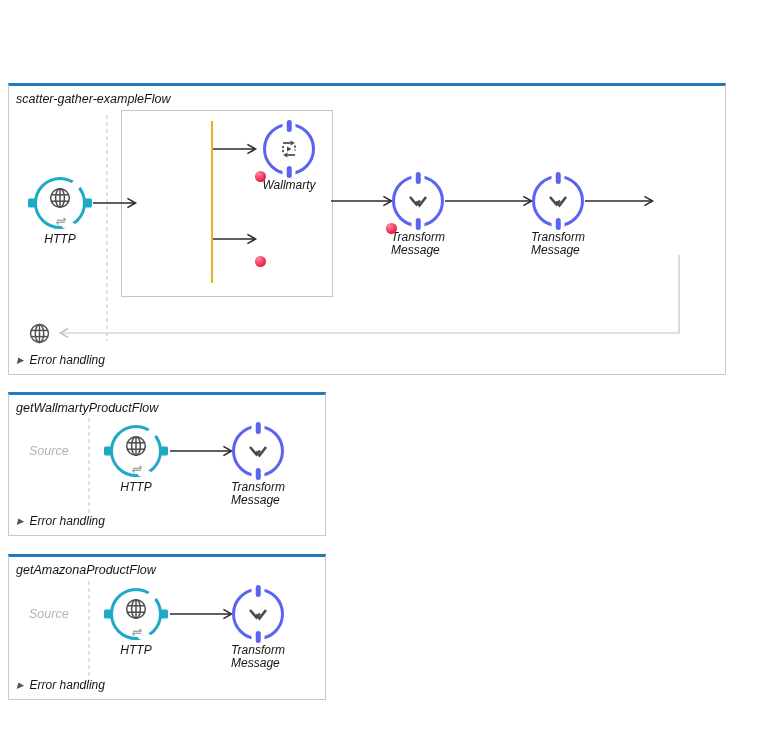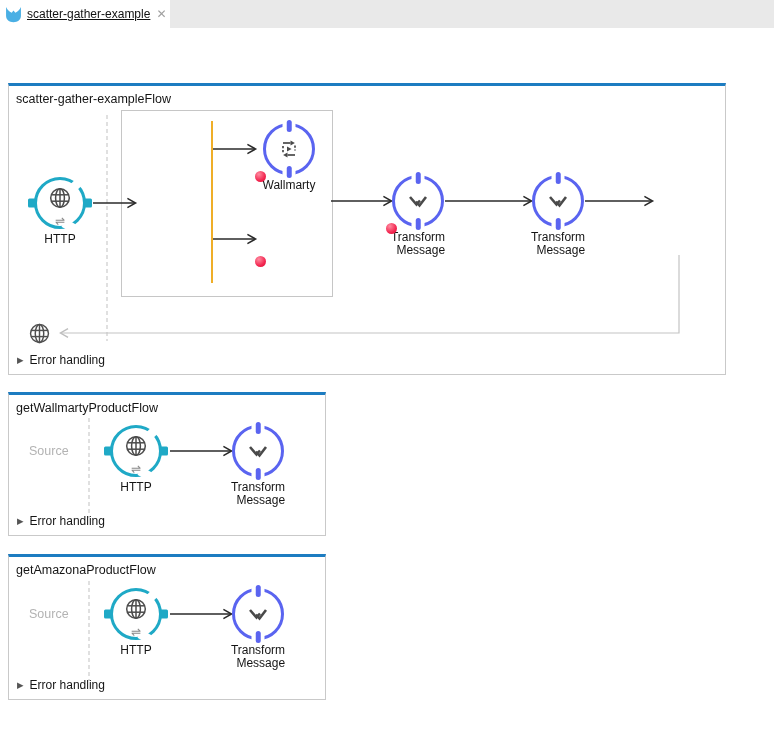--- a/index.html
+++ b/index.html
@@ -5,30 +5,30 @@
   html,body{margin:0;padding:0;background:#fff;}
   .stage{position:relative;width:774px;height:737px;background:#ffffff;overflow:hidden;
          font-family:"Liberation Sans", sans-serif;color:#1c1c1c;}
   
   .tabbar{position:absolute;left:0;top:0;width:774px;height:28px;background:#e9e9e9;}
   .tab{position:absolute;left:0;top:0;width:170px;height:28px;background:#ffffff;
        display:flex;align-items:center;padding-left:5px;box-sizing:border-box;}
   .tab-title{font-size:12px;text-decoration:underline;color:#111;margin-left:5px;white-space:nowrap;}
   .tab-close{font-size:12px;color:#9f9f9f;margin-left:6px;cursor:pointer;line-height:1;}
   
-  .flow{position:absolute;background:#fff;border:1px solid #c9c9c9;border-top:3px solid #1d7cc1;box-sizing:border-box;}
+  .flow{position:absolute;background:#fff;border:1px solid #c9c9c9;border-top:3px solid #1d7cc1;box-sizing:border-box;font-style:italic;}
   .flow-title{position:absolute;left:7px;top:6px;font-size:12.5px;color:#151515;}
   .overlay{position:absolute;left:0;top:0;pointer-events:none;}
   .sg-box{position:absolute;border:1px solid #c6c6c6;background:transparent;}
   .errorh{position:absolute;left:8px;bottom:7px;display:flex;align-items:center;font-size:12px;color:#151515;cursor:pointer;}
   .errorh .exp{font-size:8.5px;color:#555;margin-right:6px;}
   .src{position:absolute;font-size:12.5px;color:#b3b3b3;}
   
   .node{position:absolute;width:100px;display:flex;flex-direction:column;align-items:center;}
-  .nlabel{margin-top:4px;font-size:12px;line-height:13px;text-align:right;color:#151515;white-space:pre-line;}
+  .nlabel{margin-top:4px;font-size:12px;line-height:13px;text-align:left;color:#151515;white-space:pre-line;}
   .circle{box-sizing:border-box;width:52px;height:52px;border-radius:50%;position:relative;background:#fff;}
   .circle svg.glyph{position:absolute;left:50%;top:50%;transform:translate(-50%,-50%);}
   
   .c-blue{border:3px solid #5a64f0;}
   .c-blue .g{position:absolute;left:50%;transform:translateX(-50%);width:13px;height:7px;background:#fff;}
   .c-blue .g.t{top:-4px}.c-blue .g.b{bottom:-4px}
   .c-blue .bar{position:absolute;left:50%;transform:translateX(-50%);width:4.5px;height:12px;background:#5a64f0;border-radius:2.5px;}
   .c-blue .bar.t{top:-6px}.c-blue .bar.b{bottom:-6px}
   
   .c-teal{border:3.5px solid #1fa9c6;}
@@ -47,29 +47,20 @@
   
   .errdot{position:absolute;width:11px;height:11px;border-radius:50%;
           background:radial-gradient(circle at 35% 30%, #ff8ba0, #f2244e 62%, #d81237);}
   .globe-end{position:absolute;}
 </style>
 </head>
 <body>
 
 <div class="stage">
 
-  <div class="tabbar">
-    <div class="tab">
-      <svg width="17" height="17" viewBox="0 0 16 16">
-        <path d="M1 1 C2.3 3.9 3.9 5.4 6.3 6.4 L8 4.2 L9.7 6.4 C12.1 5.4 13.7 3.9 15 1 L15 9.2 C15 13 12 15.2 8 15.2 C4 15.2 1 13 1 9.2 Z" fill="#4aafe4"></path>
-      </svg>
-      <span class="tab-title">scatter-gather-example</span>
-      <span class="tab-close">✕</span>
-    </div>
-  </div>
 
   <div class="flow" style="left:8px;top:83px;width:718px;height:292px">
     <div class="flow-title">scatter-gather-exampleFlow</div>
 
     <div class="sg-box" style="left:112px;top:24px;width:210px;height:185px"></div>
 
     <svg class="overlay" width="716" height="289">
       <defs>
         <marker id="ah" viewBox="0 0 10 10" refX="7.5" refY="5" markerWidth="9" markerHeight="9" orient="auto">
           <path d="M1,1 L8,5 L1,9" fill="none" stroke="#2a2a2a" stroke-width="1.3"></path>

